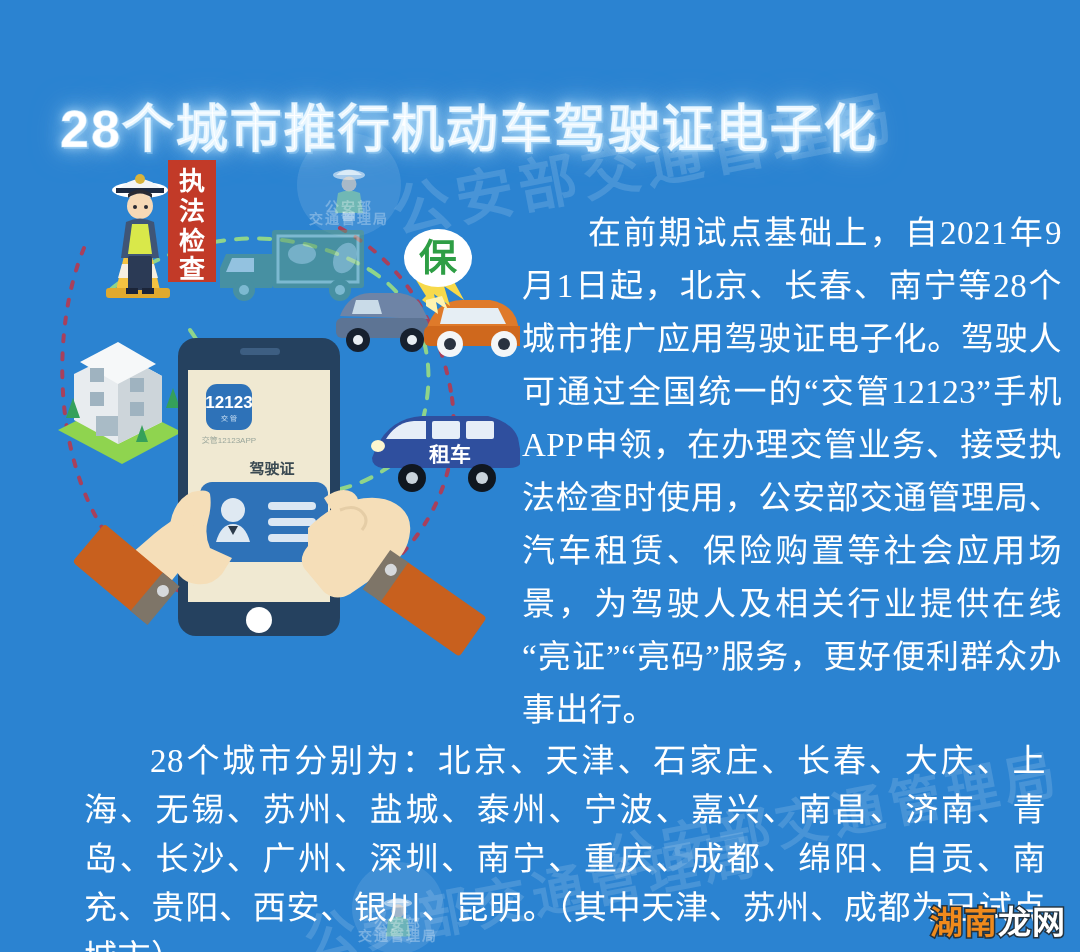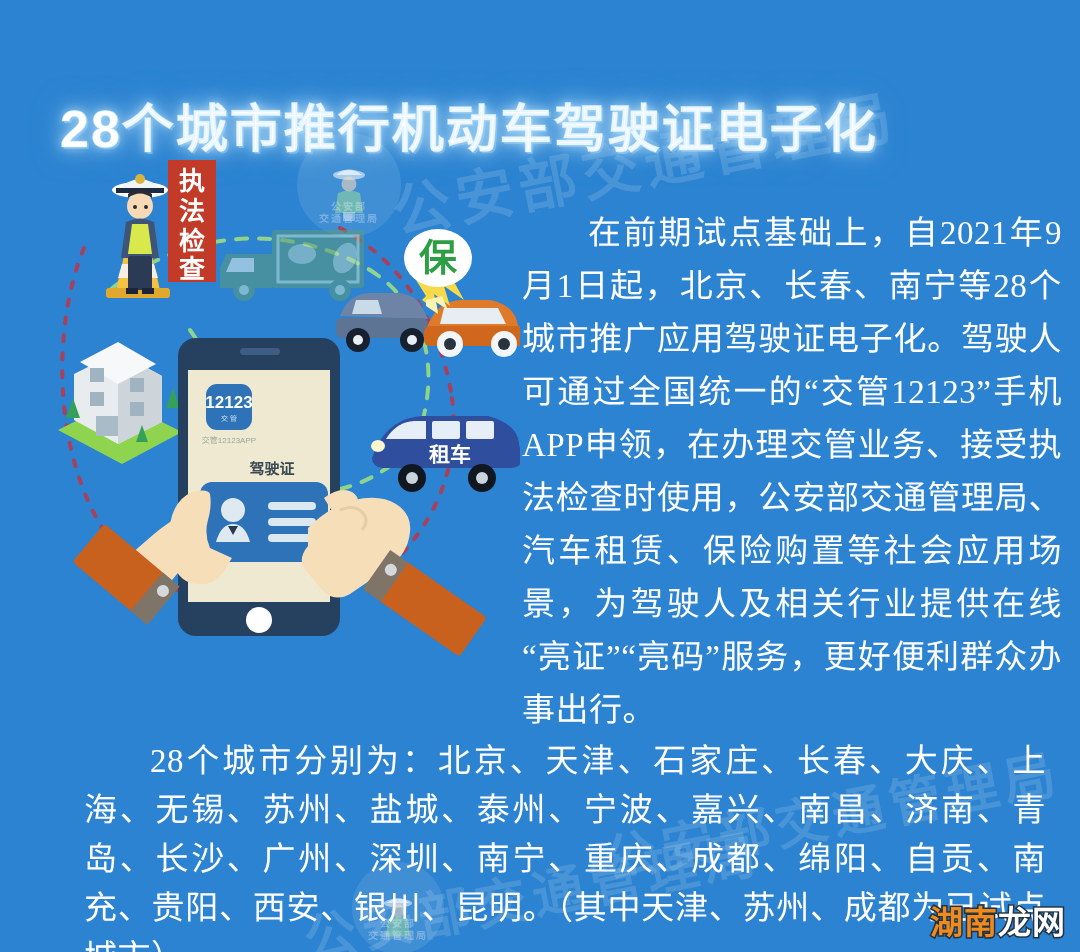--- a/index.html
+++ b/index.html
@@ -40,21 +40,21 @@
     background:rgba(255,255,255,0.10);
     pointer-events:none;
   }
   .wm-badge .cop{
     position:absolute;left:50%;top:30px;transform:translateX(-50%);
   }
   .wm-badge .wmlabel{
     position:absolute;left:0;right:0;bottom:12px;
     text-align:center;
     color:rgba(255,255,255,0.30);
-    font-size:10px;line-height:12px;font-weight:700;letter-spacing:2px;
+    font-size:14px;line-height:12px;font-weight:700;letter-spacing:2px;
   }
   #wm-badge-top{left:297px;top:133px;width:104px;height:104px;}
   #wm-badge-bottom{left:352px;top:862px;width:92px;height:92px;}
 
   
   #title{
     position:absolute;
     left:60px;top:52px;
     font-size:52px;
     font-weight:900;

